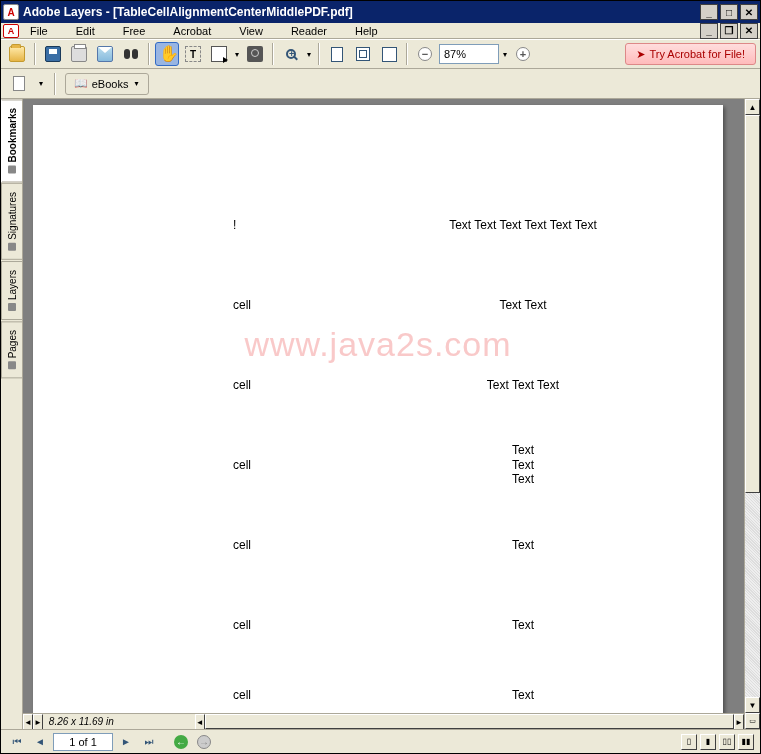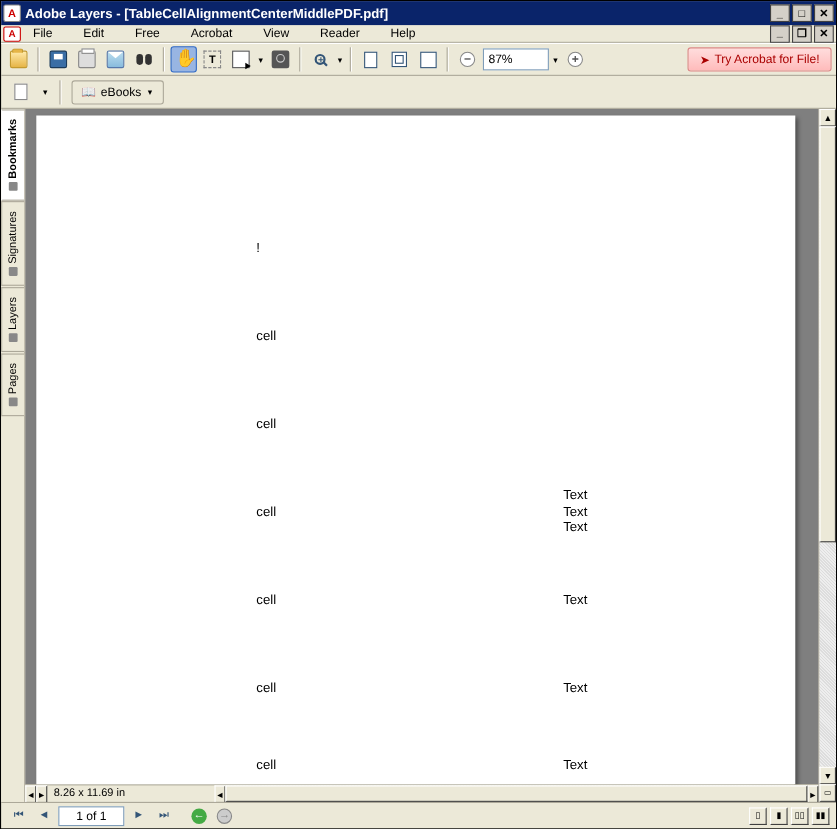--- a/index.html
+++ b/index.html
@@ -70,21 +70,21 @@
   .trow.small{height:60px;}
   .tcell1 { width:100px; }
   .tcell2 { flex:1; text-align:center; }
   .tcell2 .stack { display:flex;flex-direction:column;line-height:1.2;}
 
   .vscroll { width:16px; background:#ece9d8; border-left:1px solid #aca899; display:flex; flex-direction:column; }
   .sb-btn { height:16px; background:#ece9d8; border:1px solid #fff; border-right-color:#404040;border-bottom-color:#404040; display:flex;align-items:center;justify-content:center;font-size:8px;}
   .sb-track { flex:1; background:repeating-linear-gradient(45deg,#eee,#eee 1px,#ddd 1px,#ddd 2px); position:relative;}
   .sb-thumb { position:absolute; left:0;right:0; background:#ece9d8; border:1px solid #fff;border-right-color:#404040;border-bottom-color:#404040;}
   .hscroll-row { height:16px; display:flex; background:#ece9d8; border-top:1px solid #aca899;}
-  .hs-info { width:152px; padding:0 6px; display:flex;align-items:center; font-size:10px; gap:4px;}
+  .hs-info { width:152px; padding:0 6px; display:flex;align-items:center; font-size:10px; gap:4px;font-style:italic;}
   .hs-track { flex:1; position:relative; background:repeating-linear-gradient(45deg,#eee,#eee 1px,#ddd 1px,#ddd 2px);}
 
   
   .statusbar { height:24px; border-top:1px solid #aca899; display:flex;align-items:center;justify-content:center;gap:3px; padding:0 6px;}
   .nav-btn { width:20px;height:18px;border:1px solid transparent;border-radius:3px;display:flex;align-items:center;justify-content:center;font-size:10px;color:#357;}
   .page-input { width:60px;height:18px;border:1px solid #7f9db9;background:#fff;text-align:center;font-size:11px;}
   .circ { width:14px;height:14px;border-radius:50%;display:flex;align-items:center;justify-content:center;font-size:10px;font-weight:bold;color:#fff;}
   .circ.green{background:#4a4;} .circ.gray{background:#ccc;border:1px solid #888;color:#888;}
 </style>
 </head>
@@ -210,29 +210,33 @@
       </div>
     <div class="nav-tab">
         <span class="nav-tab-ico"></span>
         <span>Pages</span>
       </div>
   </div>
 
   <div class="docarea">
     <div class="doc-scroll">
       <div class="page">
+        <div class="watermark">www.java2s.com</div>
         <div class="tbl">
           <div class="trow">
               <div class="tcell1">!</div>
-            </div>
-          <div class="trow">
-              <div class="tcell1">cell</div>
-            </div>
-          <div class="trow">
-              <div class="tcell1">cell</div>
+              <div class="tcell2">Text Text Text Text Text Text</div>
+            </div>
+          <div class="trow">
+              <div class="tcell1">cell</div>
+              <div class="tcell2">Text Text</div>
+            </div>
+          <div class="trow">
+              <div class="tcell1">cell</div>
+              <div class="tcell2">Text Text Text</div>
             </div>
           <div class="trow">
               <div class="tcell1">cell</div>
               <div class="tcell2">
                 <div class="stack">
                   <span>Text</span>
                   <span>Text</span>
                   <span>Text</span>
                 </div>
               </div>

